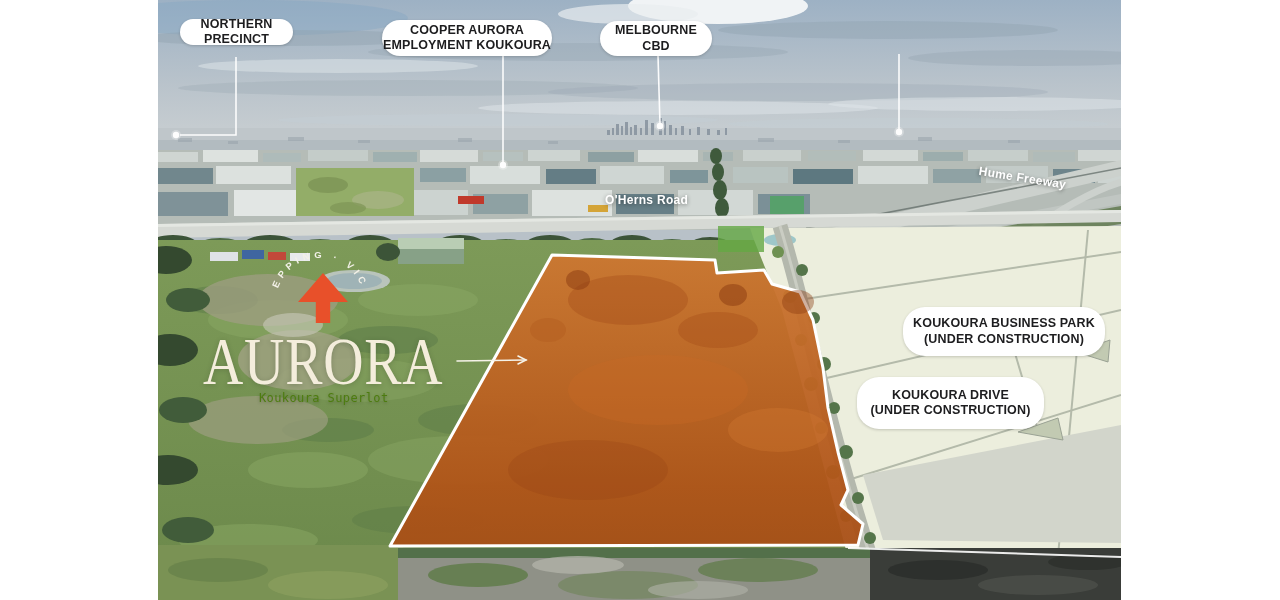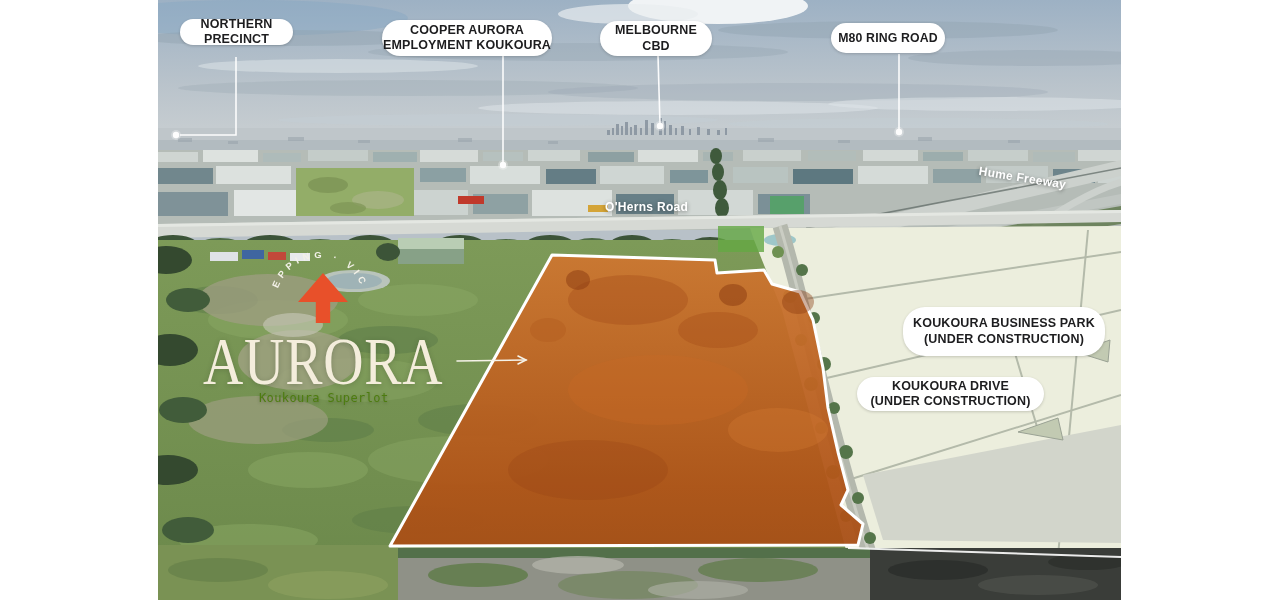--- a/index.html
+++ b/index.html
@@ -350,33 +350,30 @@
     <span>PRECINCT</span>
   </div>
   <div class="pill" style="left:382px;top:20px;width:170px;height:36px;">
     <span>COOPER AURORA</span>
     <span>EMPLOYMENT KOUKOURA</span>
   </div>
   <div class="pill" style="left:600px;top:21px;width:112px;height:35px;">
     <span>MELBOURNE</span>
     <span>CBD</span>
   </div>
-  <div class="pill" style="left:831px;top:23px;width:114px;height:30px;font-size:12.3px;">
-    <span>M80 RING ROAD</span>
-  </div>
   <div class="pill" style="left:903px;top:307px;width:202px;height:49px;">
     <span>KOUKOURA BUSINESS PARK</span>
     <span>(UNDER CONSTRUCTION)</span>
   </div>
-  <div class="pill" style="left:857px;top:377px;width:187px;height:34px;">
+  <div class="pill" style="left:857px;top:377px;width:187px;height:52px;">
     <span>KOUKOURA DRIVE</span>
     <span>(UNDER CONSTRUCTION)</span>
   </div>
 
-  <div class="road-label" style="left:605px;top:200px;">O'Herns Road</div>
+  <div class="road-label" style="left:605px;top:193px;">O'Herns Road</div>
   <div class="road-label" style="left:980px;top:164px;transform:rotate(9deg);transform-origin:left top;">Hume Freeway</div>
 
   <svg class="arc-svg" width="120" height="120" viewBox="0 0 120 120">
     <defs>
         <path id="epping-arc" d="M 16,62 A 44,44 0 1 1 104,62" fill="none"></path>
       </defs>
     <text font-family="Liberation Sans, sans-serif" font-size="9.5" font-weight="600" letter-spacing="4.2" fill="#f3f1e8" text-anchor="middle">
       <textPath href="#epping-arc" startOffset="50%">EPPING · VIC</textPath>
     </text>
   </svg>

